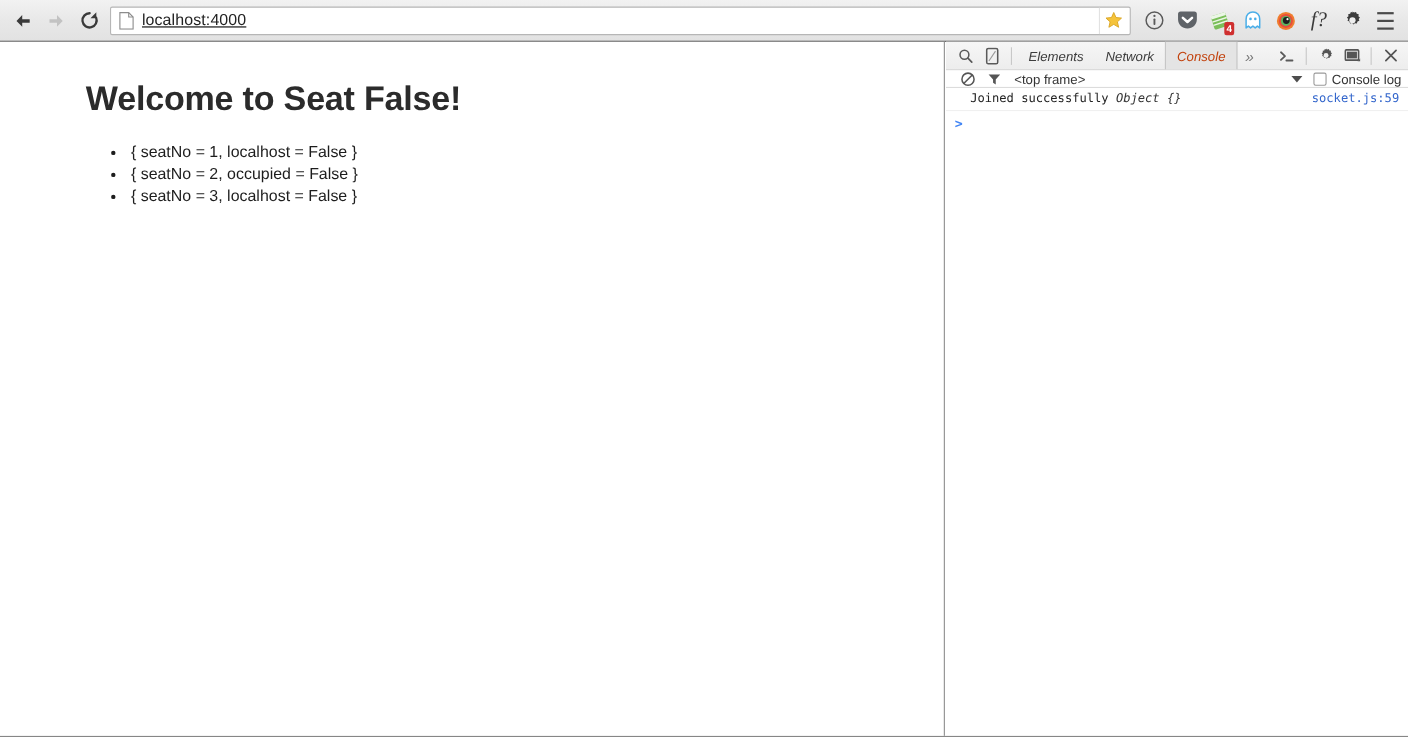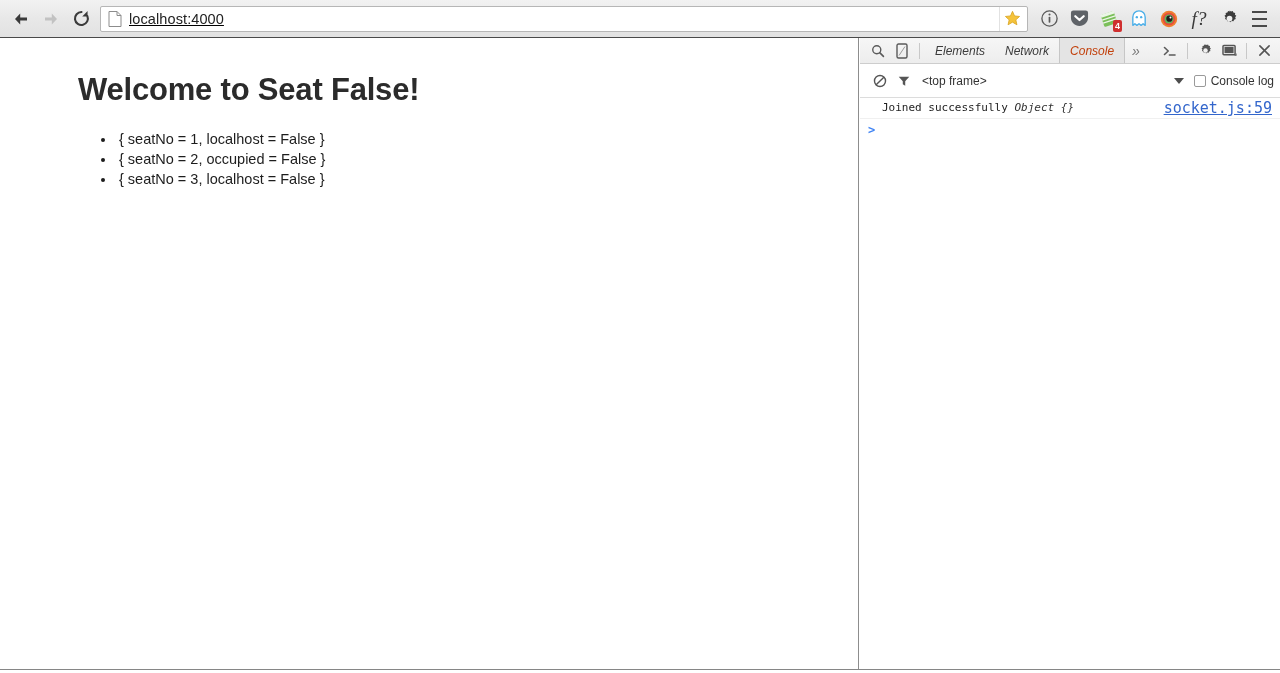--- a/index.html
+++ b/index.html
@@ -189,21 +189,21 @@
     font-size: 14px;
     color: #777;
     padding: 0 7px;
     display: flex; align-items: center;
     height: 25px;
     flex: 0 0 auto;
   }
   .dt-spacer { flex: 1 1 auto; }
 
   .dt-filterbar {
-    height: 34px;
+    height: 16px;
     background: #ffffff;
     border-bottom: 1px solid #dcdcdc;
     display: flex;
     align-items: center;
     padding: 0 6px 0 8px;
     flex: 0 0 auto;
   }
   .frame-select {
     font-size: 12px;
     color: #333;
@@ -255,22 +255,21 @@
   .console-msg .obj {
     font-style: italic;
     color: #333;
     font-family: "DejaVu Sans Mono", monospace;
   }
   .console-src {
     position: absolute;
     right: 8px;
     top: 3px;
     color: #36c;
-    text-decoration: underline;
-    font-size: 15px;
+    font-size: 11px;
     line-height: 14px;
   }
   .console-prompt-row {
     display: flex;
     align-items: flex-start;
     padding: 4px 6px 3px 8px;
     min-height: 18px;
   }
   .prompt-caret {
     color: #4285f4;

